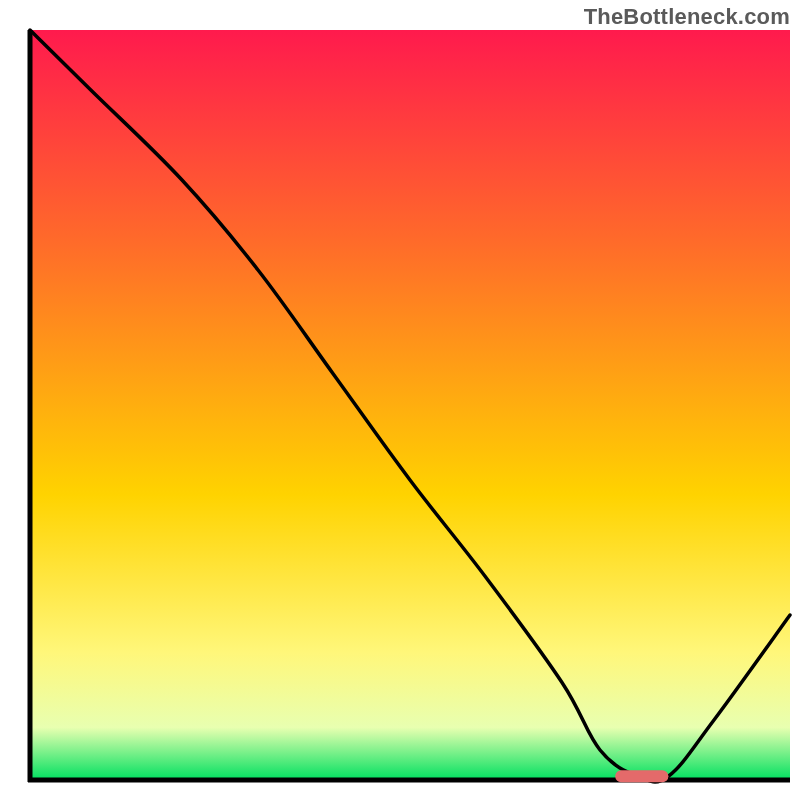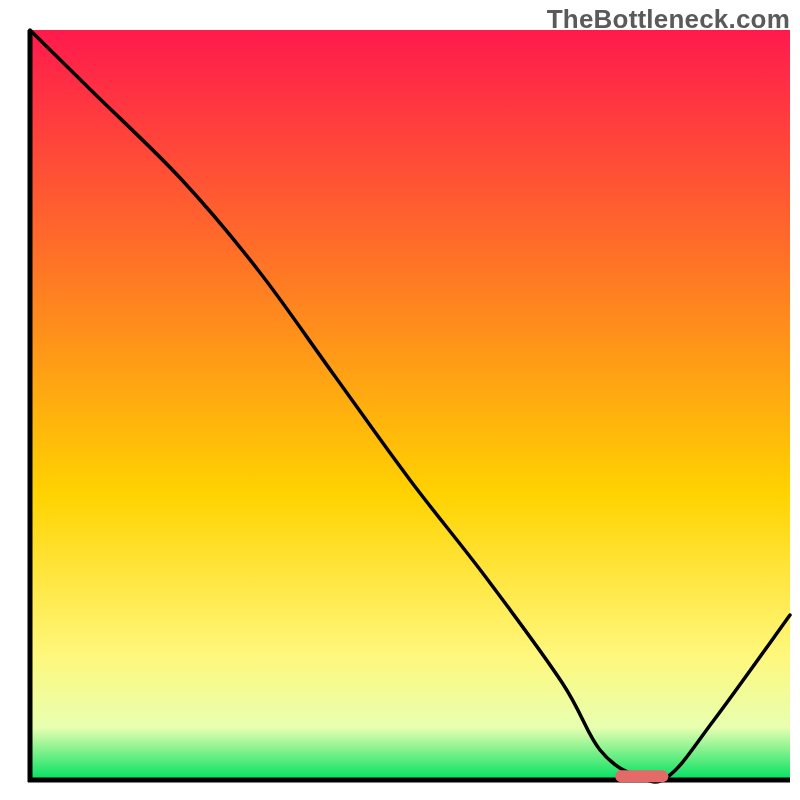--- a/index.html
+++ b/index.html
@@ -21,21 +21,21 @@
     left: 0;
     width: 800px;
     height: 800px;
     display: block;
   }
   .watermark {
     position: absolute;
     top: 4px;
     right: 10px;
     font-family: Arial, Helvetica, sans-serif;
-    font-size: 26px;
+    font-size: 22px;
     font-weight: 600;
     color: #5a5a5a;
     letter-spacing: 0.2px;
     user-select: none;
   }
 </style>
 </head>
 <body>
 
 <div class="chart-container">

